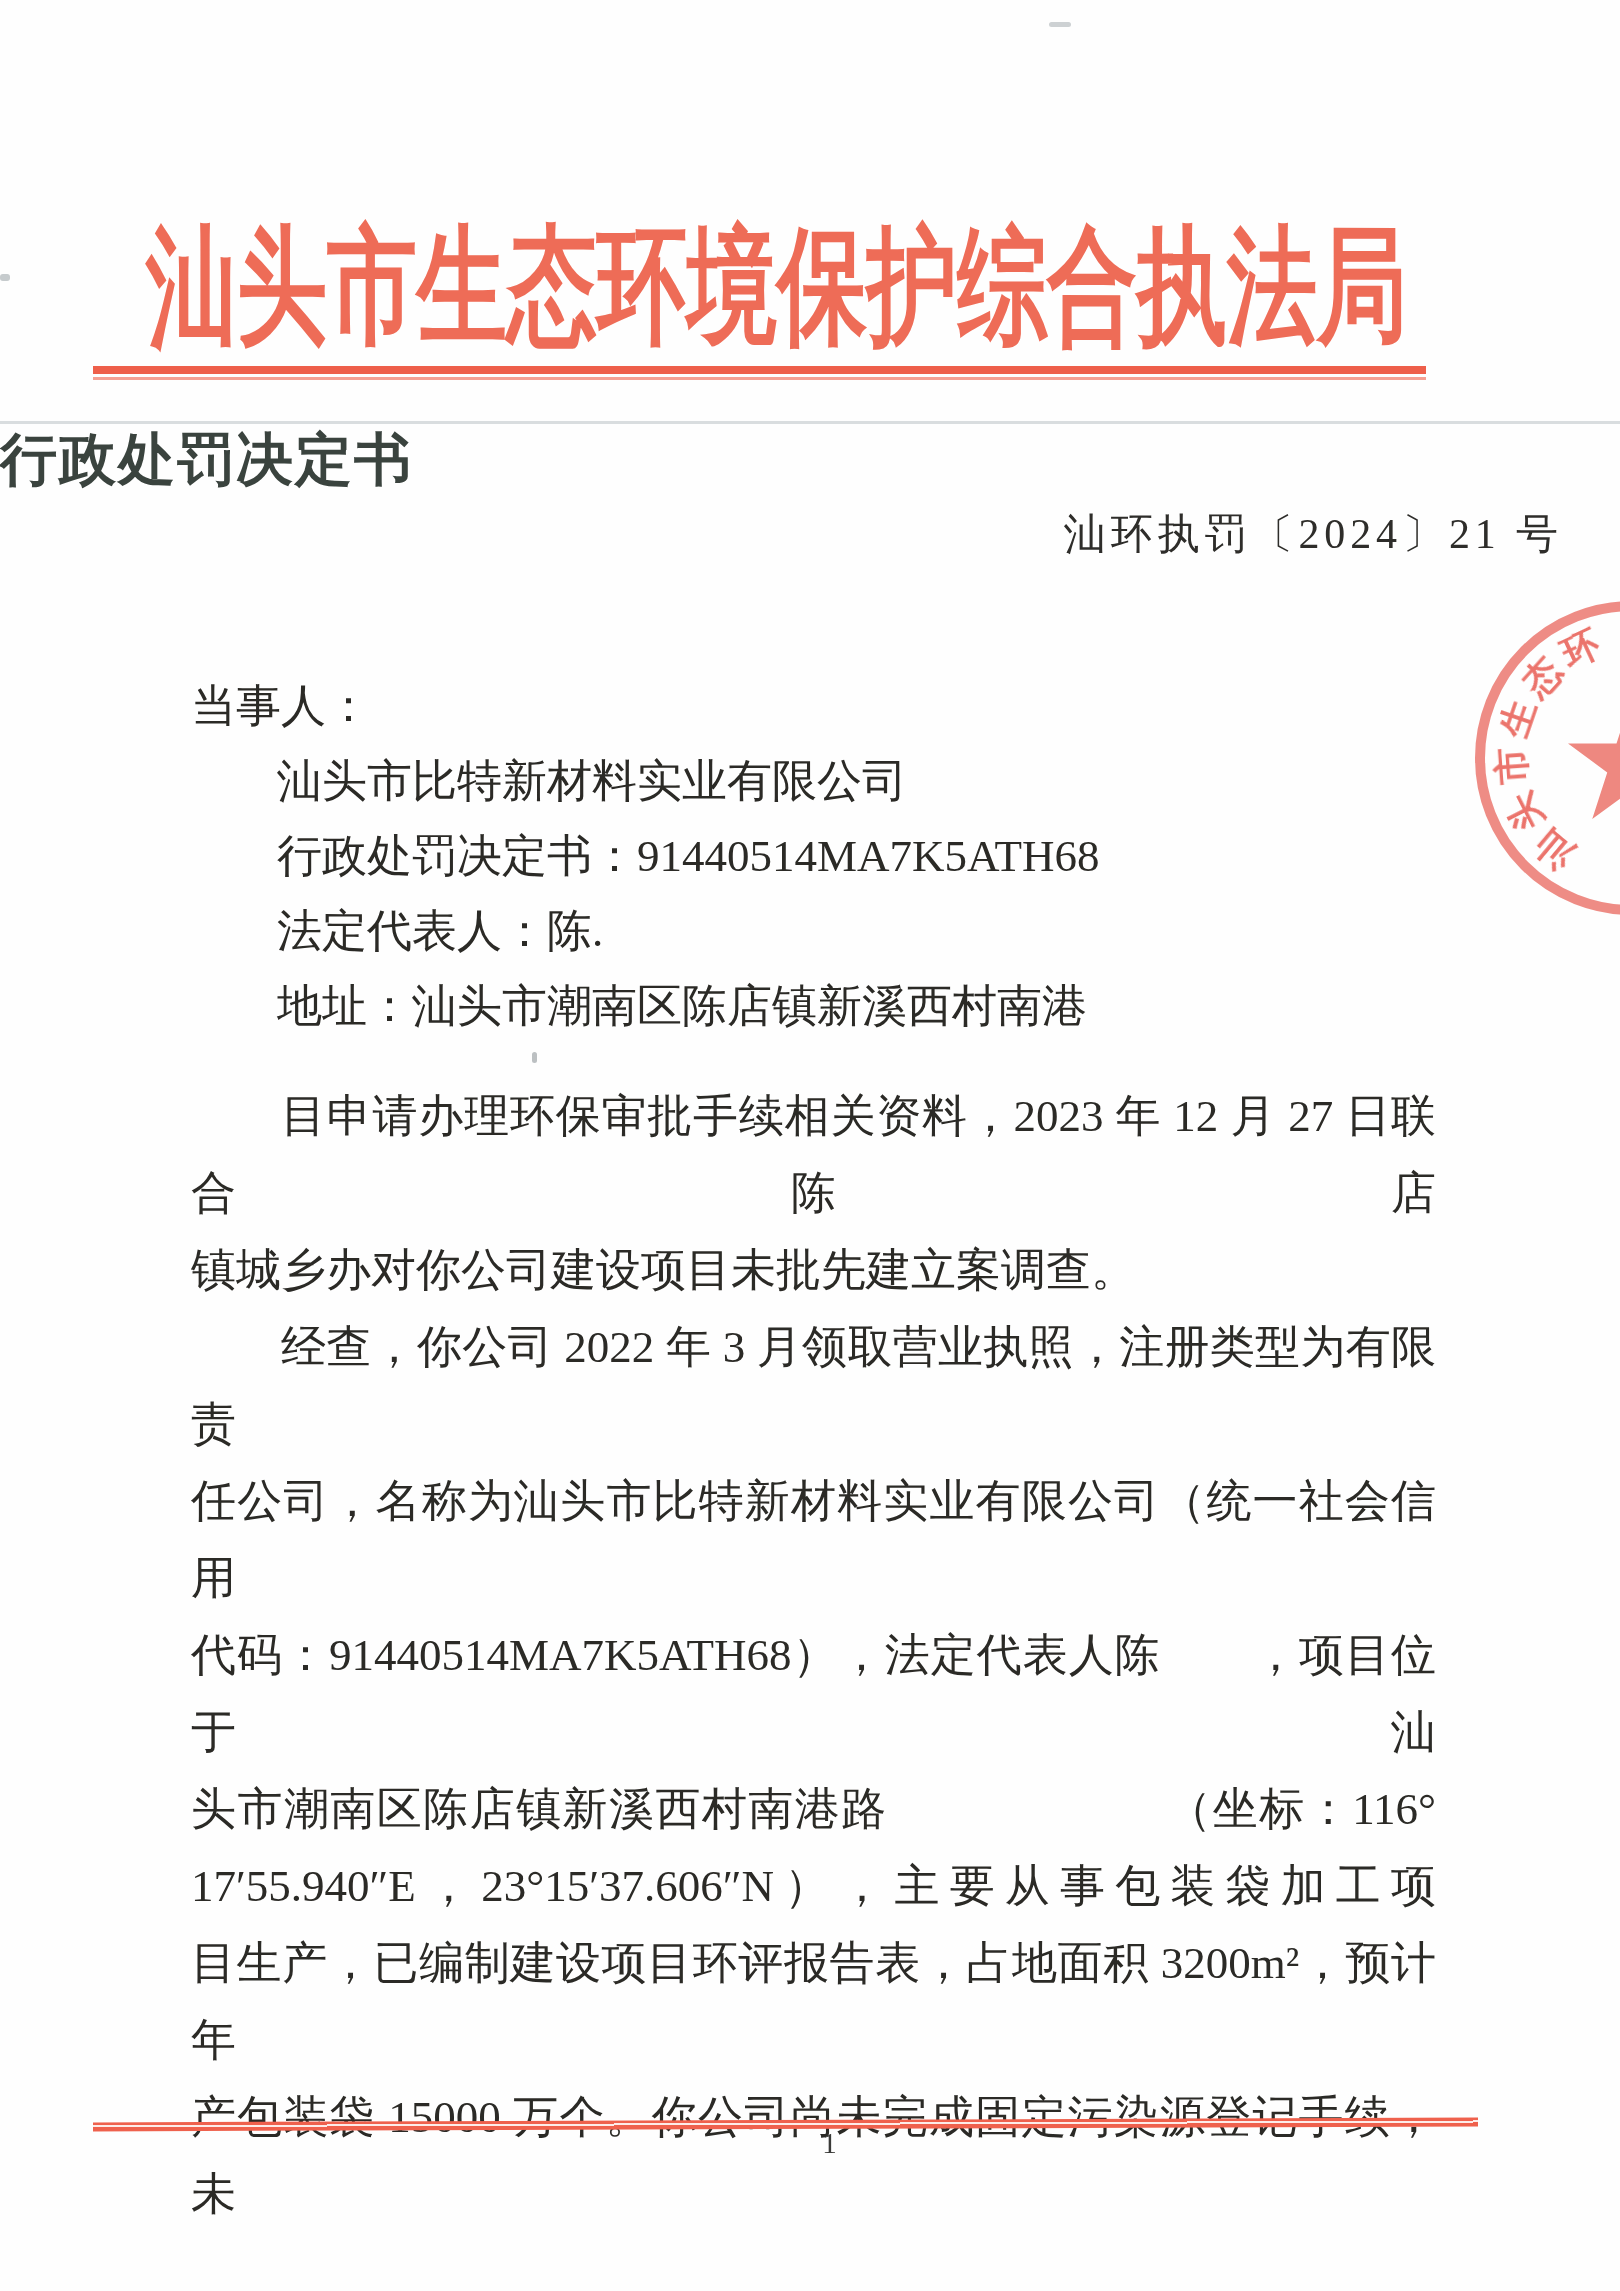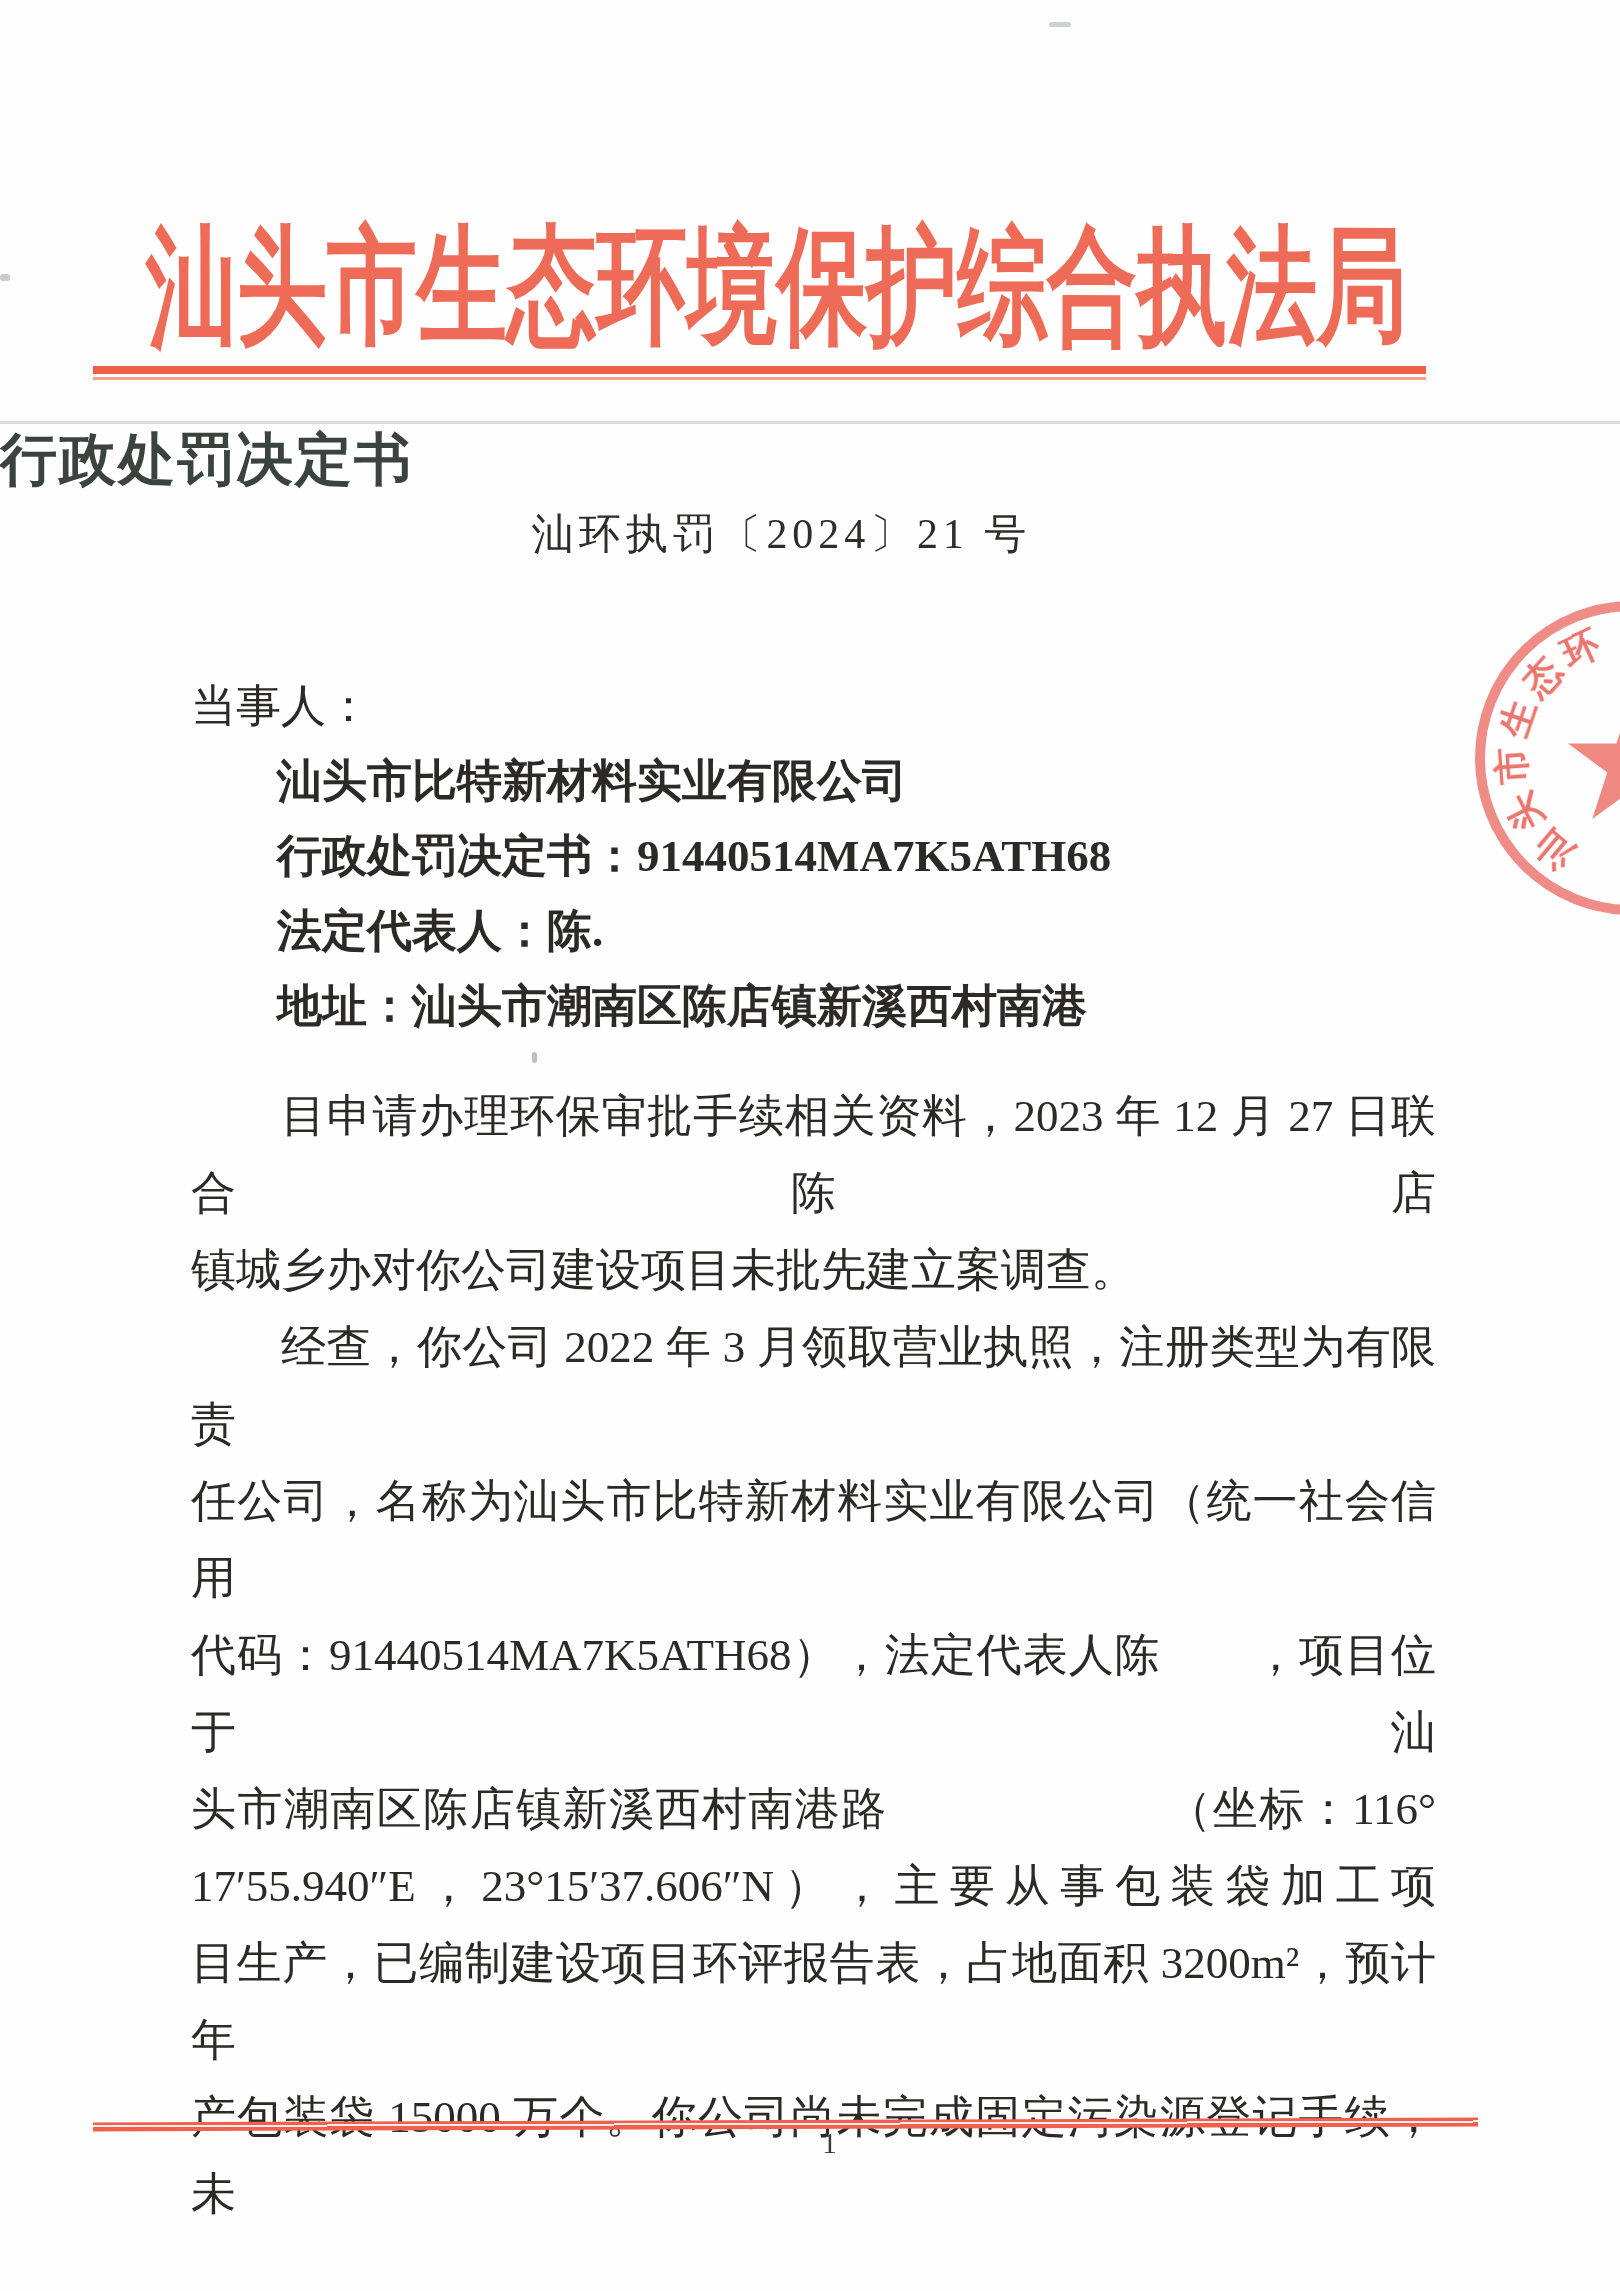--- a/index.html
+++ b/index.html
@@ -41,31 +41,31 @@
   .doc-title {
     position: absolute; left: 0; top: 428px; width: 1620px;
     text-align: left;
     font-family: "Liberation Sans", "DejaVu Sans", sans-serif;
     font-size: 57px; line-height: 63px; font-weight: 700;
     color: #3a433e; letter-spacing: 2px;
   }
   .doc-number {
     position: absolute; left: 0; top: 510px; width: 1620px;
     box-sizing: border-box; padding-right: 57px;
-    text-align: center;
+    text-align: right;
     font-size: 42px; line-height: 49px;
     color: #2e2d2a; letter-spacing: 4.9px;
   }
 
   
   .party-block {
     position: absolute; left: 191px; top: 669px; width: 1255px;
     font-size: 45px; line-height: 75px;
   }
-  .party-block .list-line:not(:first-child) { padding-left: 86px; font-weight: bold; }
+  .party-block .list-line:not(:first-child) { padding-left: 86px; }
 
   
   .body-block {
     position: absolute; left: 191px; top: 1078px; width: 1245px;
     font-size: 45px; line-height: 77px;
   }
   .para .list-line { text-align: justify; text-align-last: justify; }
   .para .list-line:first-child { text-indent: 90px; }
   .para.para-end .list-line:last-child { text-align-last: left; }
 

